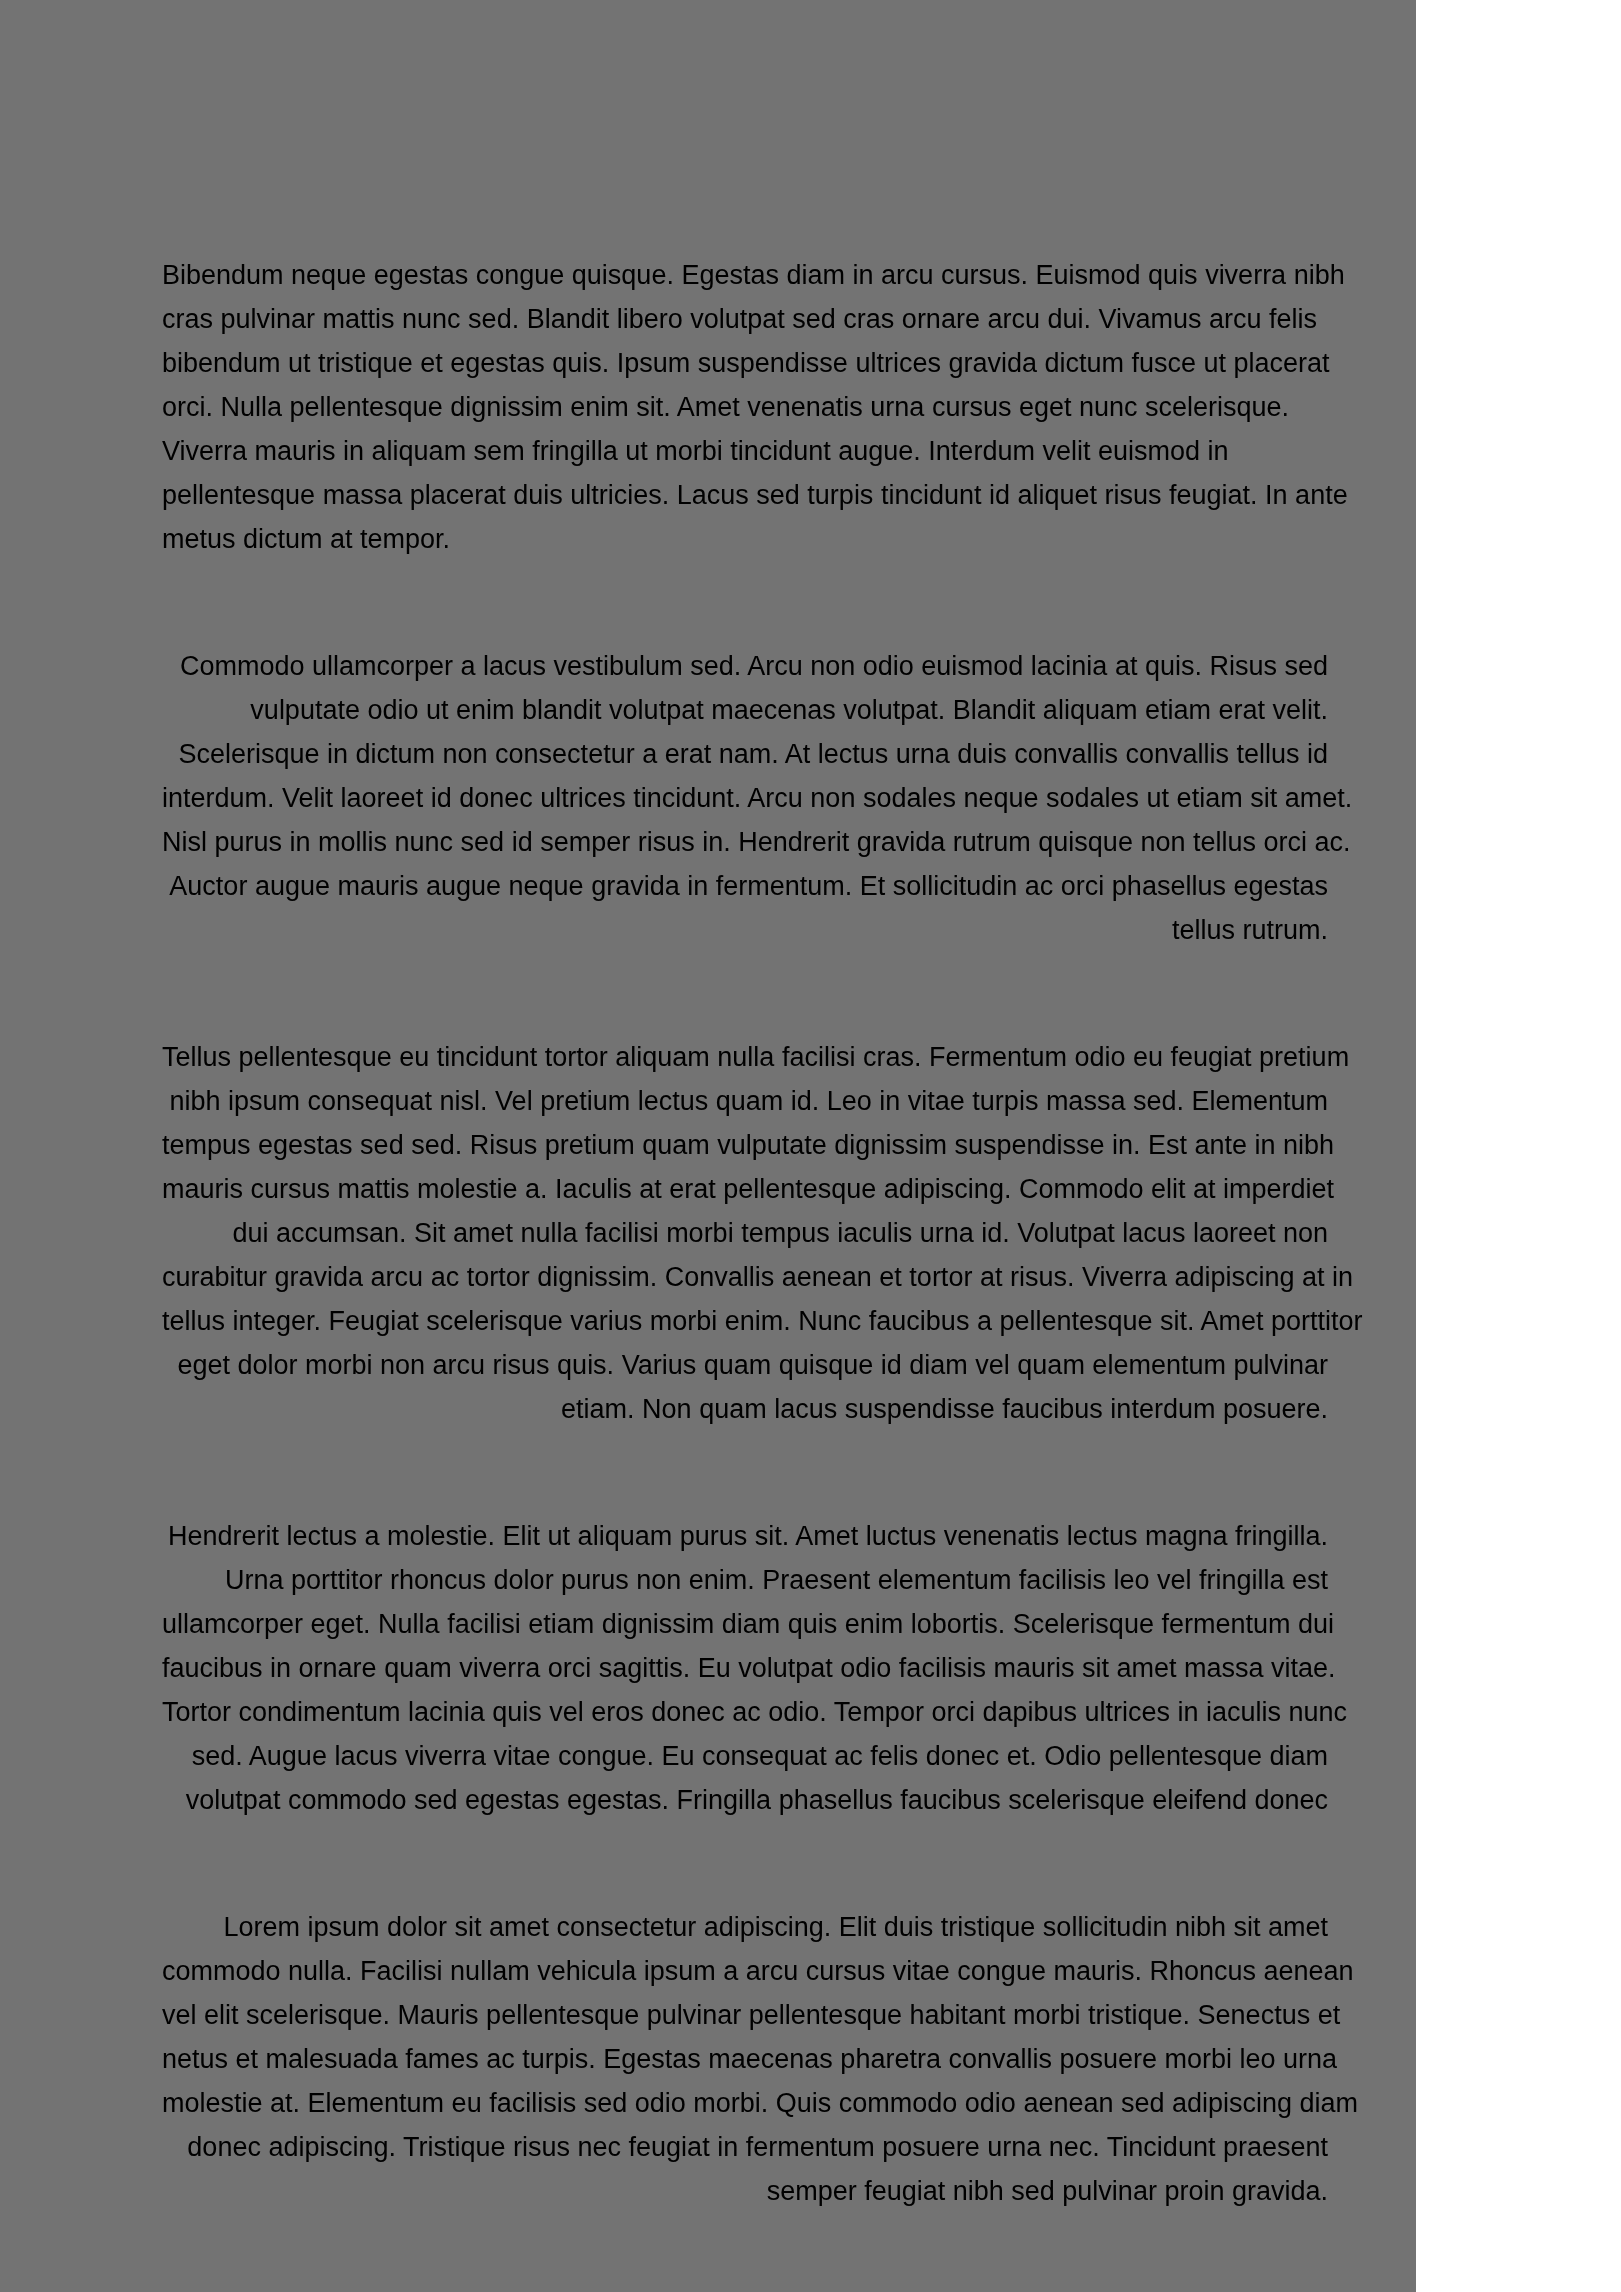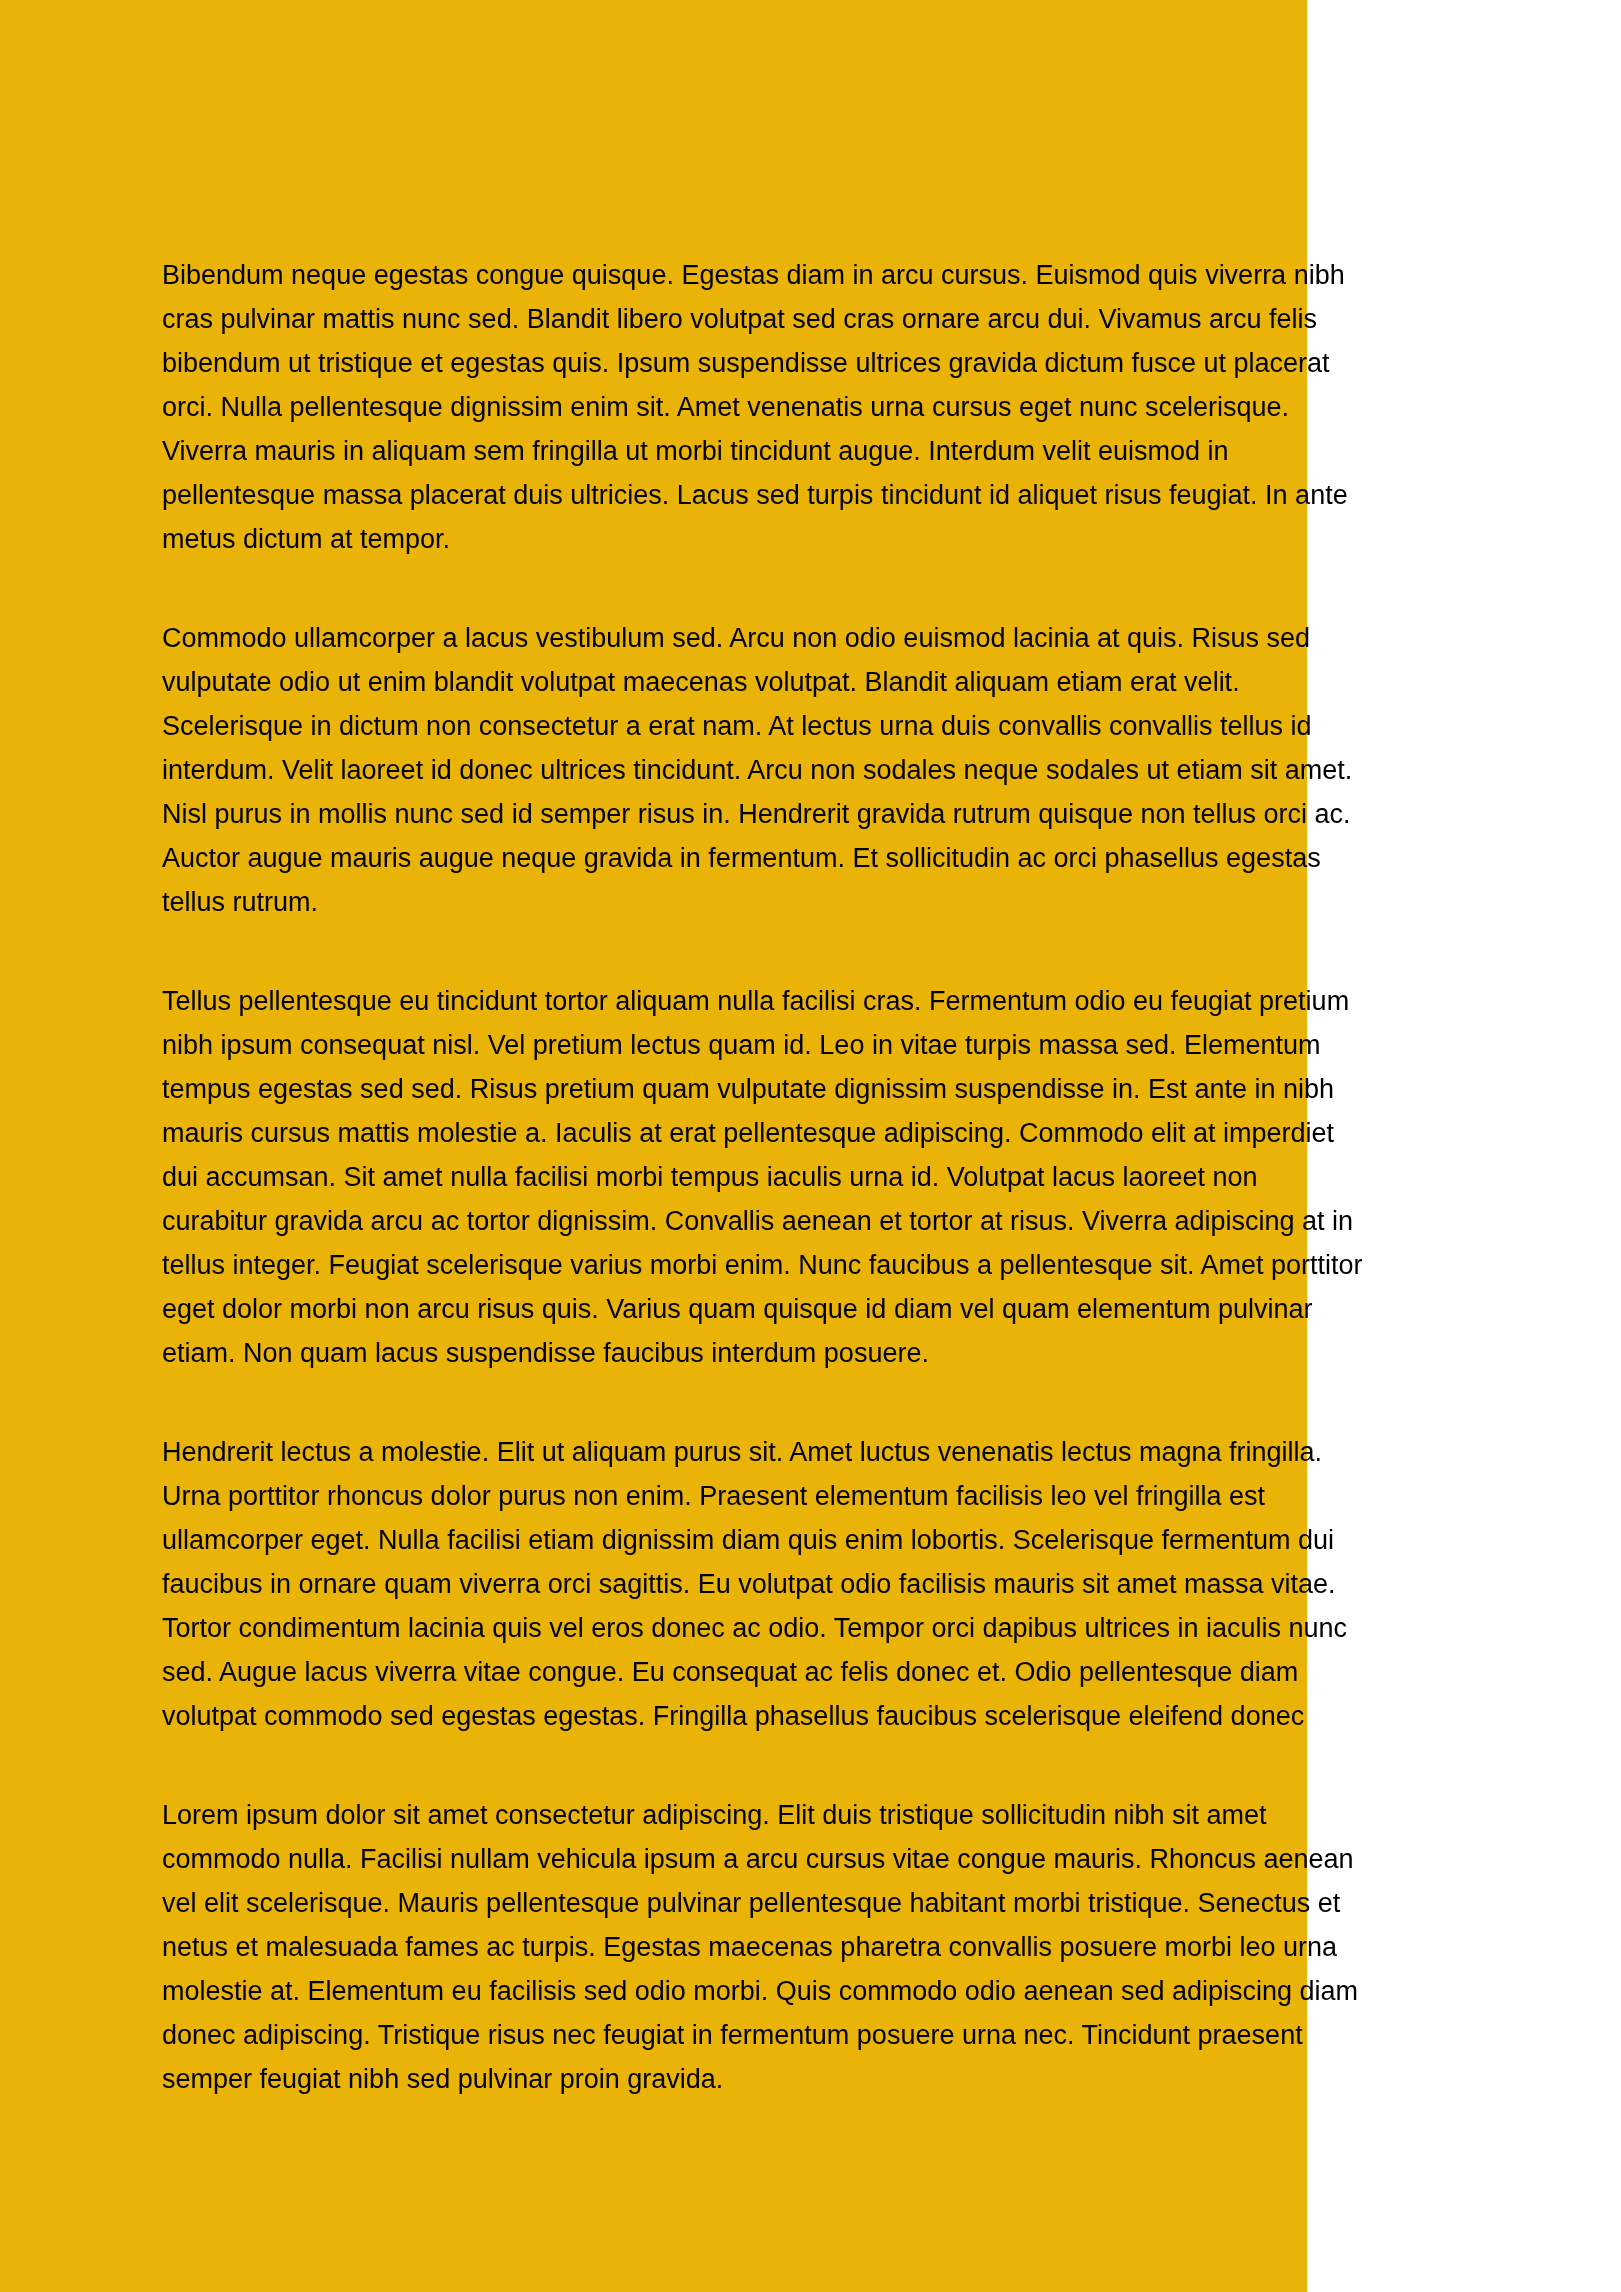--- a/index.html
+++ b/index.html
@@ -8,37 +8,38 @@
   }
   body {
     width: 1621px;
     height: 2293px;
     background: #ffffff;
     overflow: hidden;
     font-family: "Liberation Sans", "DejaVu Sans", sans-serif;
   }
   .page {
     box-sizing: border-box;
-    width: 1307px;
+    width: 1416px;
     height: 2293px;
     padding: 253px 88px 7px 162px;
-    background: #eab308;
+    background: #737373;
   }
   .doc-text p {
     margin: 0;
     padding: 0;
     color: #000000;
     font-size: 27px;
     line-height: 44px;
     letter-spacing: 0px;
     white-space: pre;      
     text-align: left;
   }
   .doc-text p + p {
-    margin-top: 55px;      
+    margin-top: 83px;      
+    text-align: right;
   }
 </style>
 </head>
 <body>
 
 <div class="page">
   <div class="doc-text">
     <p>Bibendum neque egestas congue quisque. Egestas diam in arcu cursus. Euismod quis viverra nibh
 cras pulvinar mattis nunc sed. Blandit libero volutpat sed cras ornare arcu dui. Vivamus arcu felis
 bibendum ut tristique et egestas quis. Ipsum suspendisse ultrices gravida dictum fusce ut placerat

